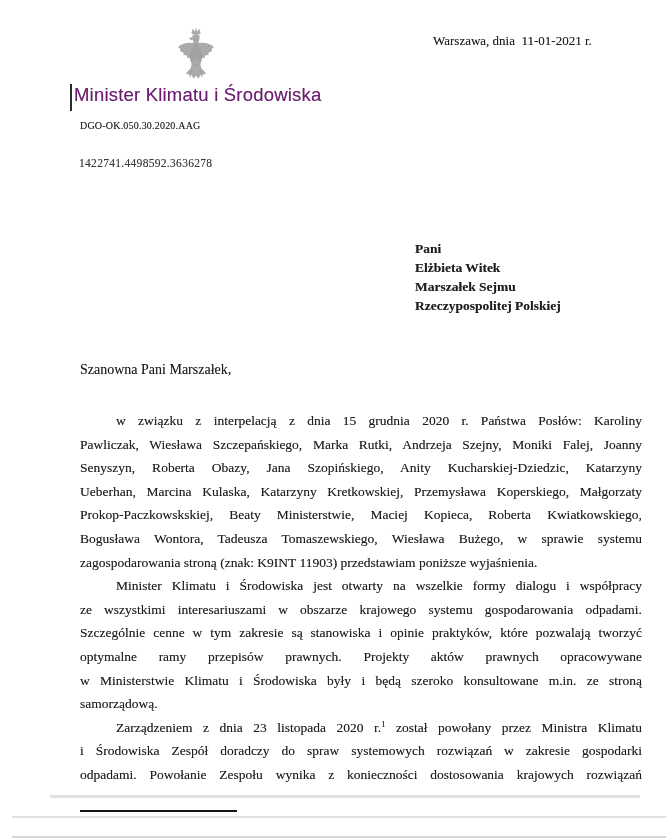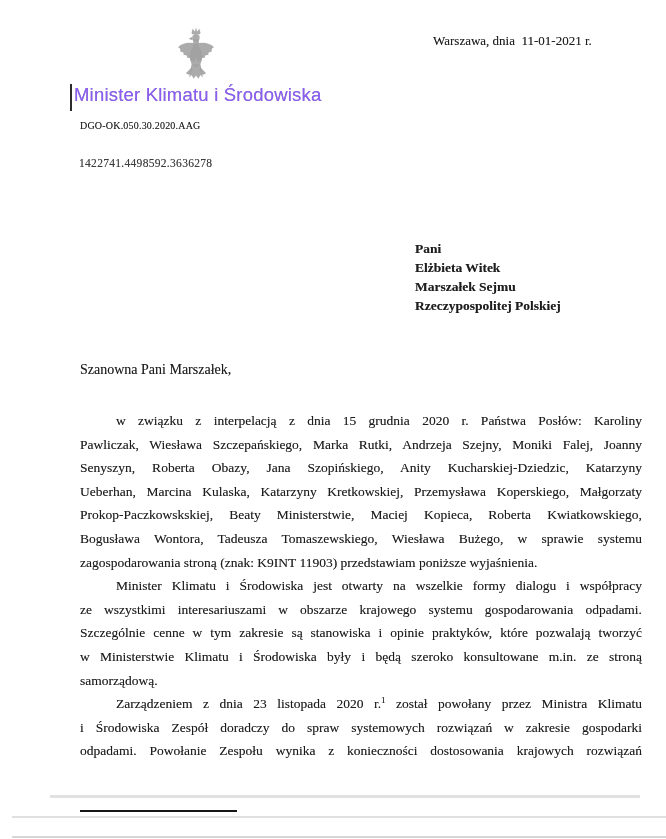--- a/index.html
+++ b/index.html
@@ -3,21 +3,21 @@
 <meta charset="utf-8">
 <style>
   html,body{margin:0;padding:0;background:#ffffff;}
   .page{position:relative;width:666px;height:839px;background:#ffffff;overflow:hidden;
         font-family:"Liberation Serif",serif;color:#1d1d1d;}
   .scan{text-shadow:0 0 .6px rgba(70,70,70,.55);margin-left:12px;}
   .place-date{position:absolute;left:421px;top:33px;font-size:13px;white-space:pre;}
   .emblem{position:absolute;left:164px;top:27px;width:40px;height:62px;filter:blur(.4px);}
   .cursor{position:absolute;left:58px;top:84px;width:2px;height:27px;background:#2c2c2c;}
   .minister{position:absolute;left:62px;top:84px;font-family:"Liberation Sans",sans-serif;
-            font-size:18.5px;color:#8b5cf6;letter-spacing:.2px;}
+            font-size:18.5px;color:#701a75;letter-spacing:.2px;}
   .refnum{position:absolute;left:68px;top:120px;font-size:10px;letter-spacing:.2px;}
   .docid{position:absolute;left:67px;top:157px;font-size:11.5px;color:#3c3c3c;letter-spacing:.3px;}
   .recipient{position:absolute;left:403px;top:239px;font-size:13.5px;font-weight:bold;line-height:19px;}
   .salutation{position:absolute;left:68px;top:362px;font-size:14px;}
   .body-text{position:absolute;left:68px;top:409px;width:562px;font-size:13.5px;line-height:23.6px;}
   .bline{height:23.6px;text-align:left;}
   .bline.just{text-align:justify;text-align-last:justify;}
   .bline.ind{text-indent:36px;}
   .seg.italic{}
   .seg.super{vertical-align:super;font-size:9px;line-height:0;}
@@ -70,20 +70,21 @@
       <div class="bline just ind"><span class="seg normal">w związku z interpelacją z dnia 15 grudnia 2020 r. Państwa Posłów: Karoliny</span></div>
       <div class="bline just"><span class="seg normal">Pawliczak, Wiesława Szczepańskiego, Marka Rutki, Andrzeja Szejny, Moniki Falej, Joanny</span></div>
       <div class="bline just"><span class="seg normal">Senyszyn, Roberta Obazy, Jana Szopińskiego, Anity Kucharskiej-Dziedzic, Katarzyny</span></div>
       <div class="bline just"><span class="seg normal">Ueberhan, Marcina Kulaska, Katarzyny Kretkowskiej, Przemysława Koperskiego, Małgorzaty</span></div>
       <div class="bline just"><span class="seg normal">Prokop-Paczkowskskiej, Beaty Ministerstwie, Maciej Kopieca, Roberta Kwiatkowskiego,</span></div>
       <div class="bline just"><span class="seg normal">Bogusława Wontora, Tadeusza Tomaszewskiego, Wiesława Bużego, </span><span class="seg italic">w sprawie systemu</span></div>
       <div class="bline"><span class="seg italic">zagospodarowania stroną </span><span class="seg normal">(znak: K9INT 11903) przedstawiam poniższe wyjaśnienia.</span></div>
       <div class="bline just ind"><span class="seg normal">Minister Klimatu i Środowiska jest otwarty na wszelkie formy dialogu i współpracy</span></div>
       <div class="bline just"><span class="seg normal">ze wszystkimi interesariuszami w obszarze krajowego systemu gospodarowania odpadami.</span></div>
       <div class="bline just"><span class="seg normal">Szczególnie cenne w tym zakresie są stanowiska i opinie praktyków, które pozwalają tworzyć</span></div>
+      <div class="bline just"><span class="seg normal">optymalne ramy przepisów prawnych. Projekty aktów prawnych opracowywane</span></div>
       <div class="bline just"><span class="seg normal">w Ministerstwie Klimatu i Środowiska były i będą szeroko konsultowane m.in. ze stroną</span></div>
       <div class="bline"><span class="seg normal">samorządową.</span></div>
       <div class="bline just ind"><span class="seg normal">Zarządzeniem z dnia 23 listopada 2020 r.</span><span class="seg super">1</span><span class="seg normal"> został powołany przez Ministra Klimatu</span></div>
       <div class="bline just"><span class="seg normal">i Środowiska </span><span class="seg italic">Zespół doradczy do spraw systemowych rozwiązań w zakresie gospodarki</span></div>
       <div class="bline just"><span class="seg italic">odpadami</span><span class="seg normal">. Powołanie Zespołu wynika z konieczności dostosowania krajowych rozwiązań</span></div>
     </div>
 
   <div class="artifact a1"></div>
   <div class="fnline"></div>
   <div class="artifact a2"></div>

